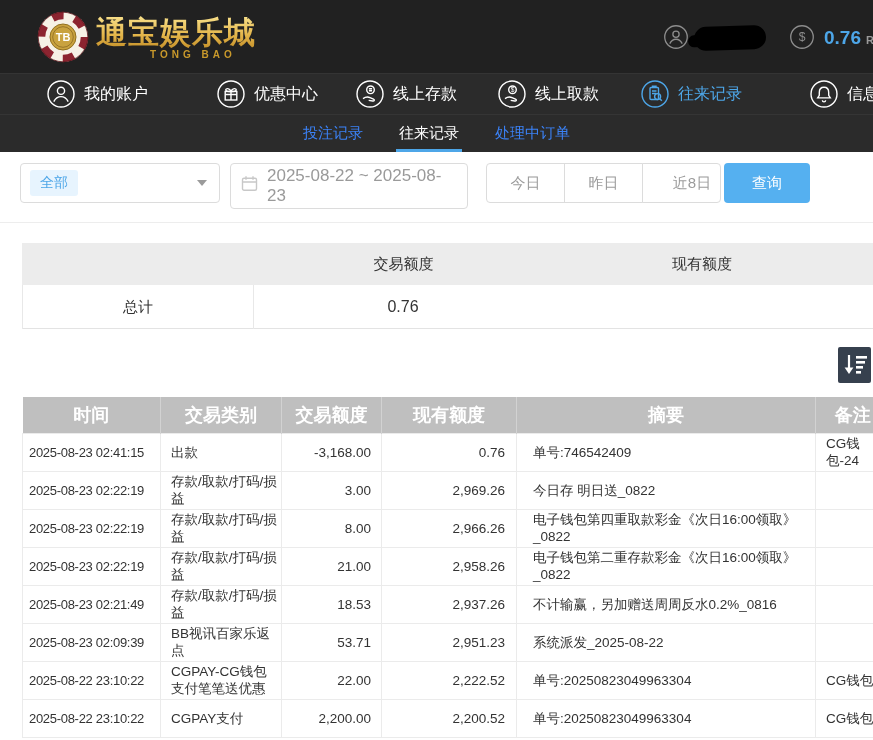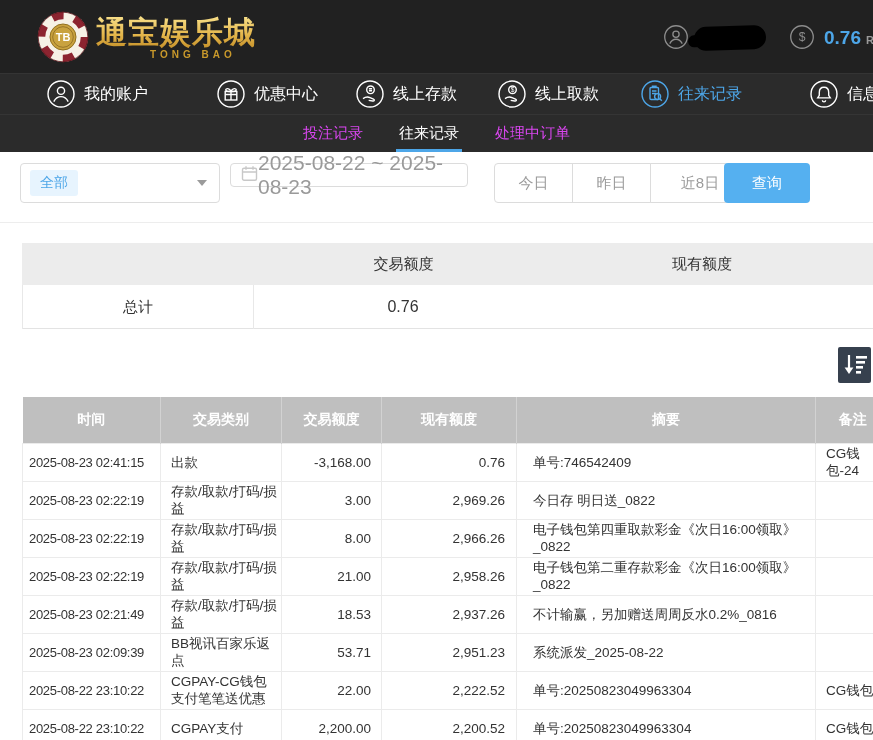--- a/index.html
+++ b/index.html
@@ -30,39 +30,39 @@
   .nav-item { display:flex; align-items:center; gap:8px; color:#ffffff; font-size:16px; cursor:pointer; flex:0 0 auto; }
   .nav-item.active { color:#4da6e8; }
   .nav-item:nth-child(1){ margin-right:68px; } .nav-item:nth-child(2){ margin-right:37px;justify-content:space-between; }
   .nav-item:nth-child(3){ margin-right:40px; } .nav-item:nth-child(4){ margin-right:41px; }
   .nav-item:nth-child(5){ margin-right:67px; }
   .nav-item svg { display:block; }
 
   
   .tabbar { position:absolute; left:0; top:114px; width:873px; height:38px; background:#2b2b2b;
     border-top:1px solid #353535; display:flex; justify-content:center; gap:28px; }
-  .tab { position:relative; display:flex; align-items:center; font-size:15px; color:#d946ef;
+  .tab { position:relative; display:flex; align-items:center; font-size:15px; color:#3b82f6;
     padding:0 4px; cursor:pointer; }
   .tab.active { color:#ffffff; }
   .tab.active:after { content:""; position:absolute; left:50%; transform:translateX(-50%);
     bottom:0; width:66px; height:3px; background:#4da6e8; }
 
   
   .select-box { position:absolute; left:20px; top:163px; width:200px; height:40px; background:#fff;
     border:1px solid #dcdcdc; border-radius:4px; display:flex; align-items:center; padding:0 12px 0 9px; cursor:pointer; }
   .type-chip { background:#e7f4fe; color:#4da6e8; font-size:14px; padding:4px 10px; border-radius:3px; }
   .caret { margin-left:auto; width:0; height:0; border-left:5px solid transparent;
     border-right:5px solid transparent; border-top:6px solid #9b9b9b; }
-  .date-box { position:absolute; left:230px; top:163px; width:238px; height:24px; background:#fff;
-    border:1px solid #dcdcdc; border-radius:4px; display:flex; align-items:center; 
-    padding:0 10px; color:#9a9a9a; font-size:21px; cursor:pointer; }
+  .date-box { position:absolute; left:230px; top:163px; width:238px; height:46px; background:#fff;
+    border:1px solid #dcdcdc; border-radius:4px; display:flex; align-items:center; gap:9px;
+    padding:0 10px; color:#9a9a9a; font-size:17px; cursor:pointer; }
   .btn-group { position:absolute; left:478px; top:163px; height:40px; display:flex; }
   .qbtn { width:79px; height:40px; background:#fff; border:1px solid #dcdcdc; margin-left:-1px;
     color:#9b9b9b; font-size:15px; display:flex; align-items:center; justify-content:center; cursor:pointer; }
-  .qbtn:first-child { margin-left:16px; border-radius:4px 0 0 4px; }
+  .qbtn:first-child { margin-left:8px; border-radius:4px 0 0 4px; }
   .qbtn:last-child { border-radius:0 4px 4px 0;padding-left:21px; }
   .search-btn { position:absolute; left:724px; top:163px; width:86px; height:40px; background:#55b0f0;
     border:none; border-radius:4px; color:#fff; font-size:15px; cursor:pointer; }
   .divider { position:absolute; left:0; top:222px; width:873px; height:1px; background:#ededed; }
 
   
   .summary { position:absolute; left:22px; top:243px; width:893px; font-size:15px; color:#333; }
   .sum-head { display:flex; height:42px; background:#ececec; align-items:center; }
   .sum-row { display:flex; height:44px; align-items:center; border-bottom:1px solid #e3e3e3; }
   .sum-c1 { width:232px; text-align:center; } .sum-c2 { width:299px; text-align:center; }
@@ -70,21 +70,21 @@
   .sum-row .sum-c1 { border-left:1px solid #e8e8e8; border-right:1px solid #e8e8e8; height:44px; line-height:44px; }
   .sum-row .sum-c2 { border-right:1px solid #e8e8e8; height:44px; line-height:44px; font-size:16px; }
   .sum-row .sum-c3 { height:44px; line-height:44px; font-size:16px; }
 
   
   .sort-btn { position:absolute; left:838px; top:347px; width:33px; height:36px; cursor:pointer; }
 
   
   .tbl { position:absolute; left:22px; top:397px; border-collapse:collapse; table-layout:fixed;
     width:867px; font-size:13.5px; color:#333; }
-  .tbl th { height:46px; background:#bfbfbf; color:#fff; font-weight:bold; font-size:14px;
+  .tbl th { height:36px; background:#bfbfbf; color:#fff; font-weight:bold; font-size:18px;
     border-right:1px solid #d2d2d2; text-align:center; }
   .tbl th:last-child { border-right:none; }
   .tbl td { height:38px; border:1px solid #ebebeb; background:#fff; line-height:17px; }
   .c-time  { width:138px; padding:0 3px 0 6px; white-space:nowrap; font-size:13px; letter-spacing:-0.3px; }
   .c-type  { width:121px; padding:0 4px 0 10px; }
   .c-amt   { width:100px; text-align:right; padding-right:10px; }
   .c-bal   { width:135px; text-align:right; padding-right:11px; }
   .c-sum   { width:299px; padding:0 16px; }
   .c-rem   { width:74px;  padding:0 10px; }
 </style>

